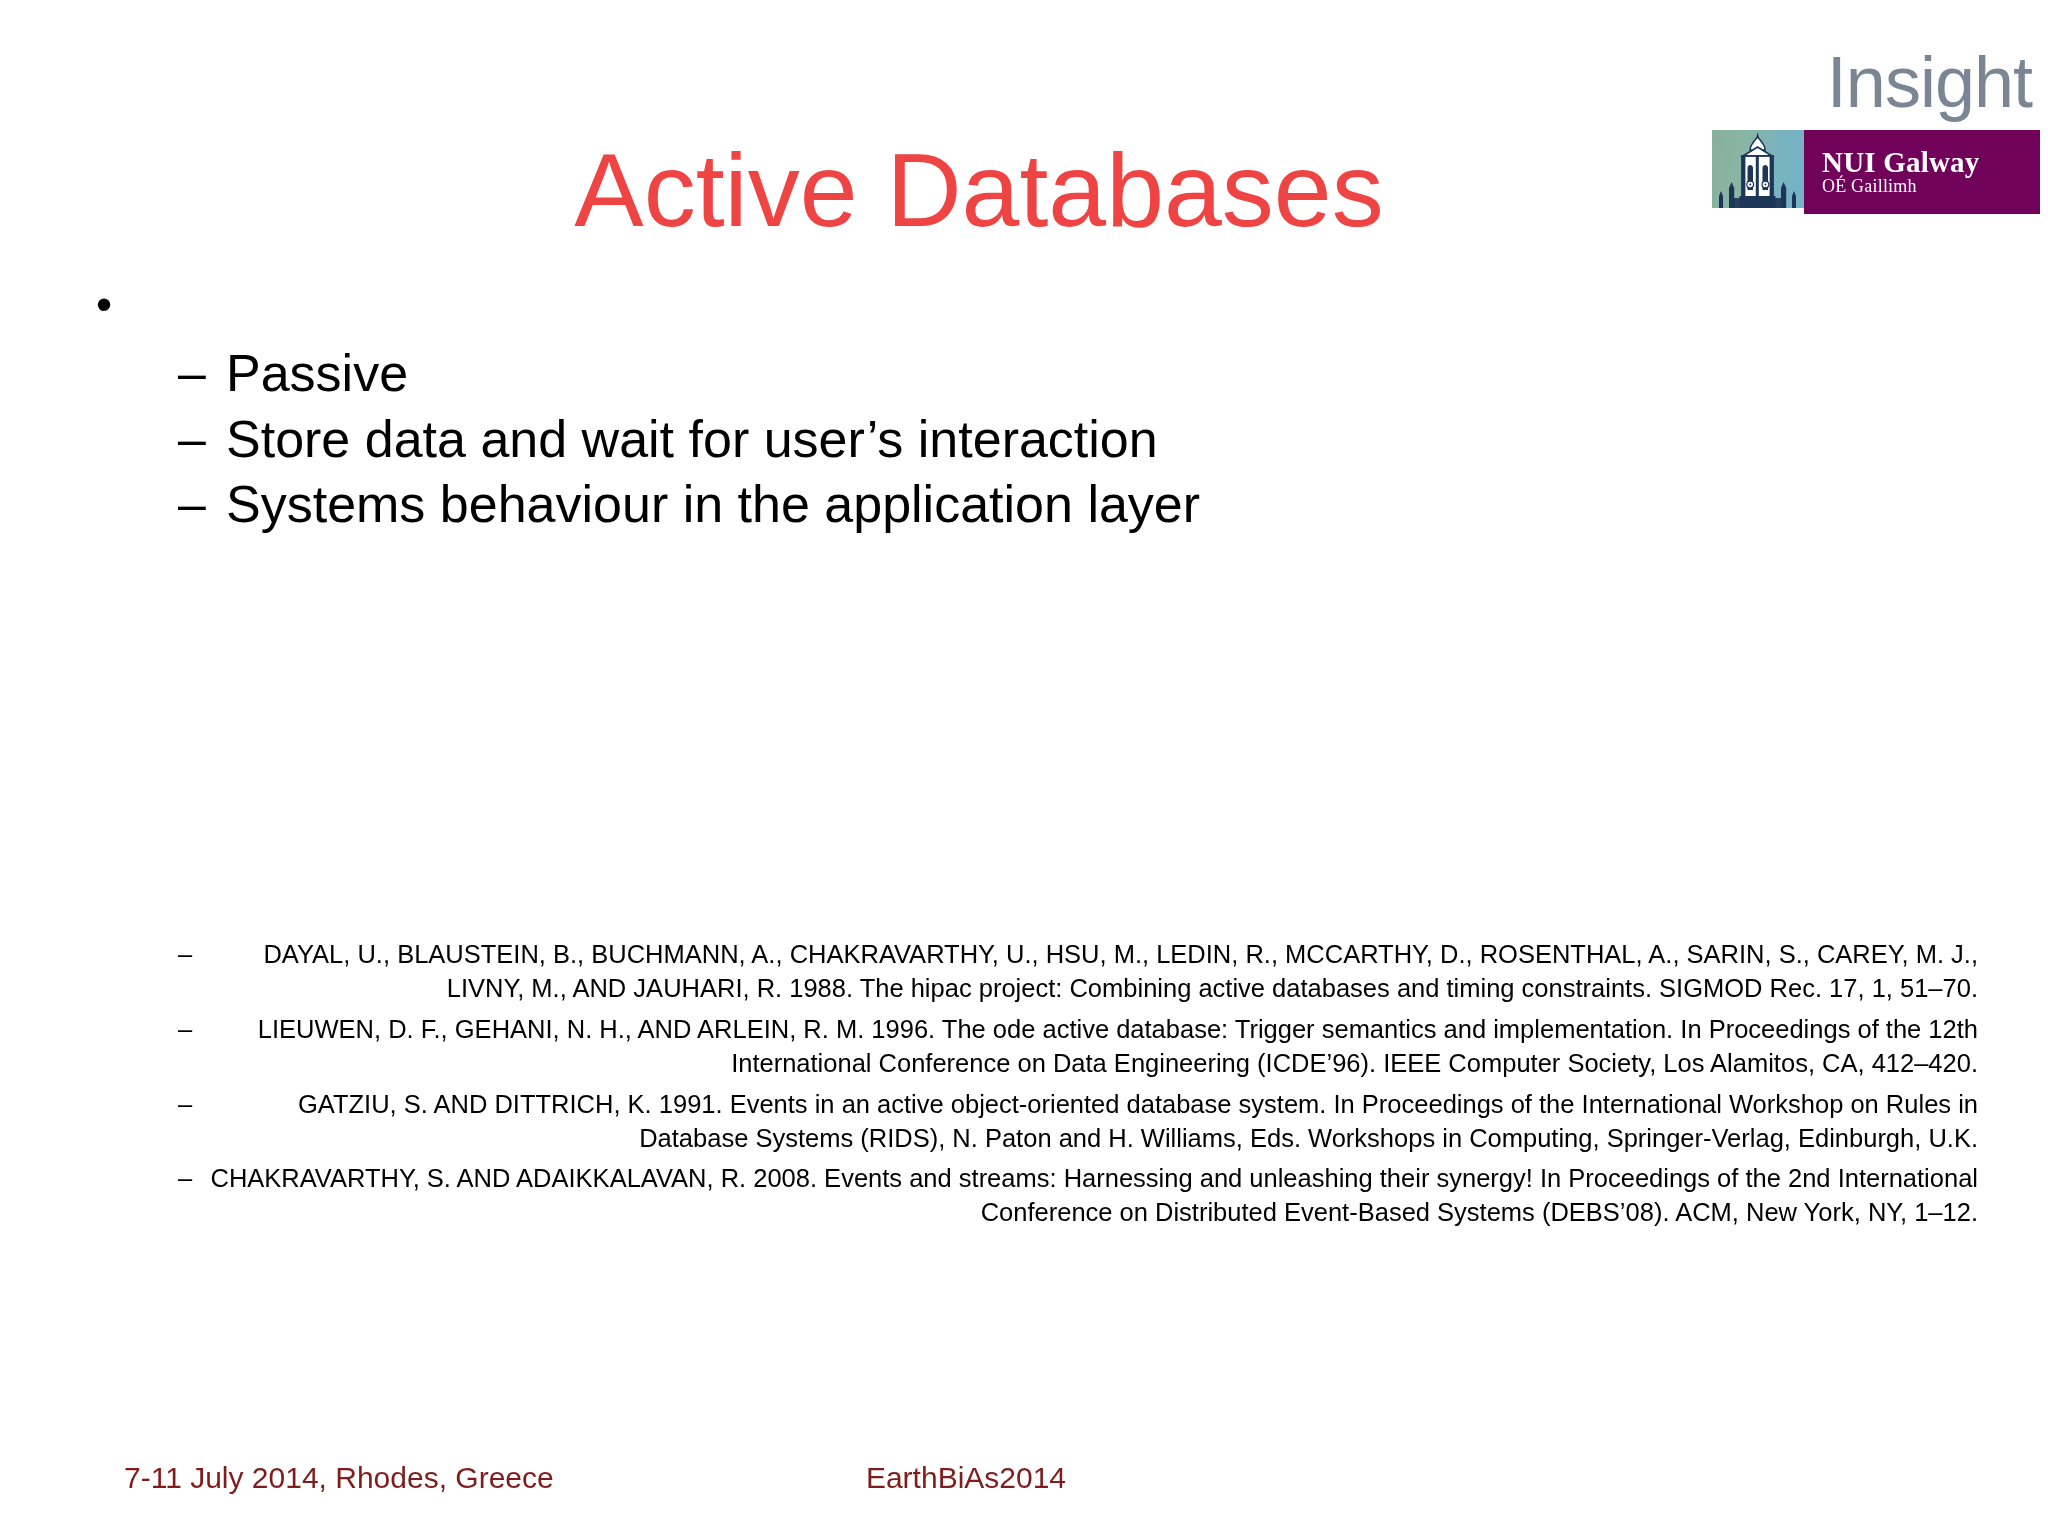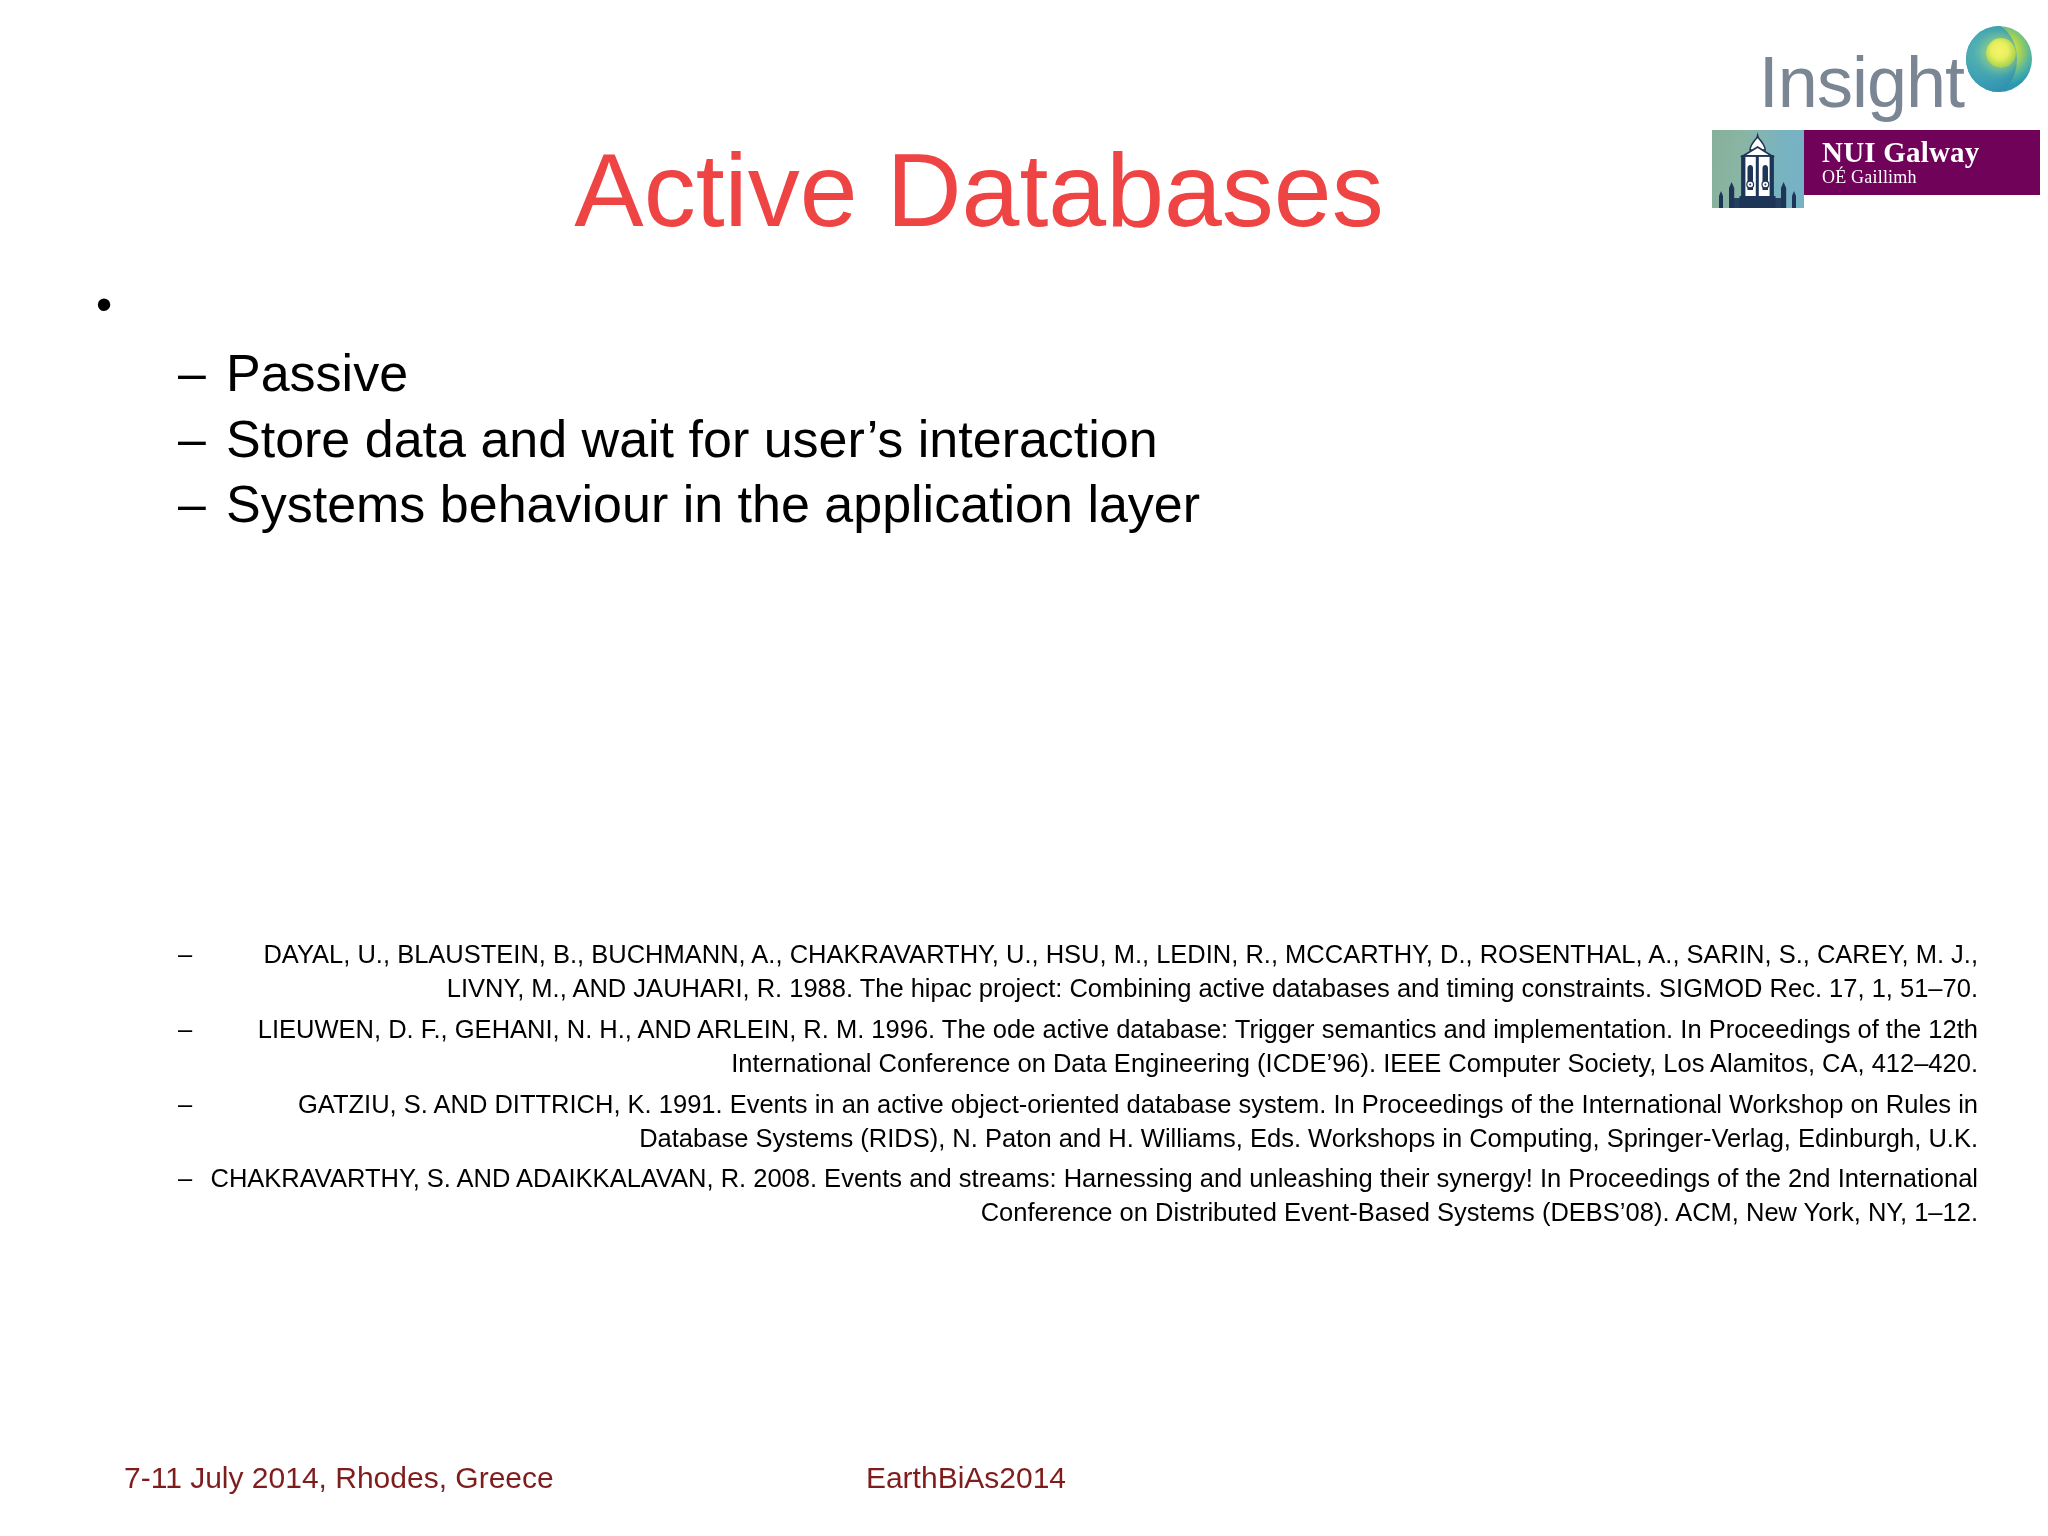--- a/index.html
+++ b/index.html
@@ -30,20 +30,21 @@
     width: 330px;
     height: 205px;
   }
   .insight-logo {
     position: absolute;
     top: 14px;
     right: 8px;
     display: flex;
     align-items: flex-start;
     height: 96px;
+    flex-direction: column;
   }
   .insight-wordmark {
     font-family: "Liberation Sans", sans-serif;
     font-size: 72px;
     font-weight: 400;
     color: #7b8694;
     letter-spacing: -1px;
     line-height: 1;
     margin-top: 24px;
   }
@@ -78,21 +79,21 @@
     border-radius: 50%;
     background: radial-gradient(circle at 45% 42%, #f6f36a 0%, #e8ef5c 35%, #a7d254 70%, #6cc2a0 100%);
     box-shadow: 0 0 8px 4px rgba(180, 220, 110, 0.55);
   }
 
   .nui-logo {
     position: absolute;
     top: 122px;
     right: 0px;
     display: flex;
-    height: 65px;
+    height: 84px;
     width: 328px;
   }
   .nui-tower {
     width: 92px;
     height: 78px;
     background: linear-gradient(100deg, #86b09a 0%, #8ab5a5 32%, #79b3c0 68%, #74b2c6 100%);
     position: relative;
     overflow: hidden;
     flex: 0 0 auto;
   }

